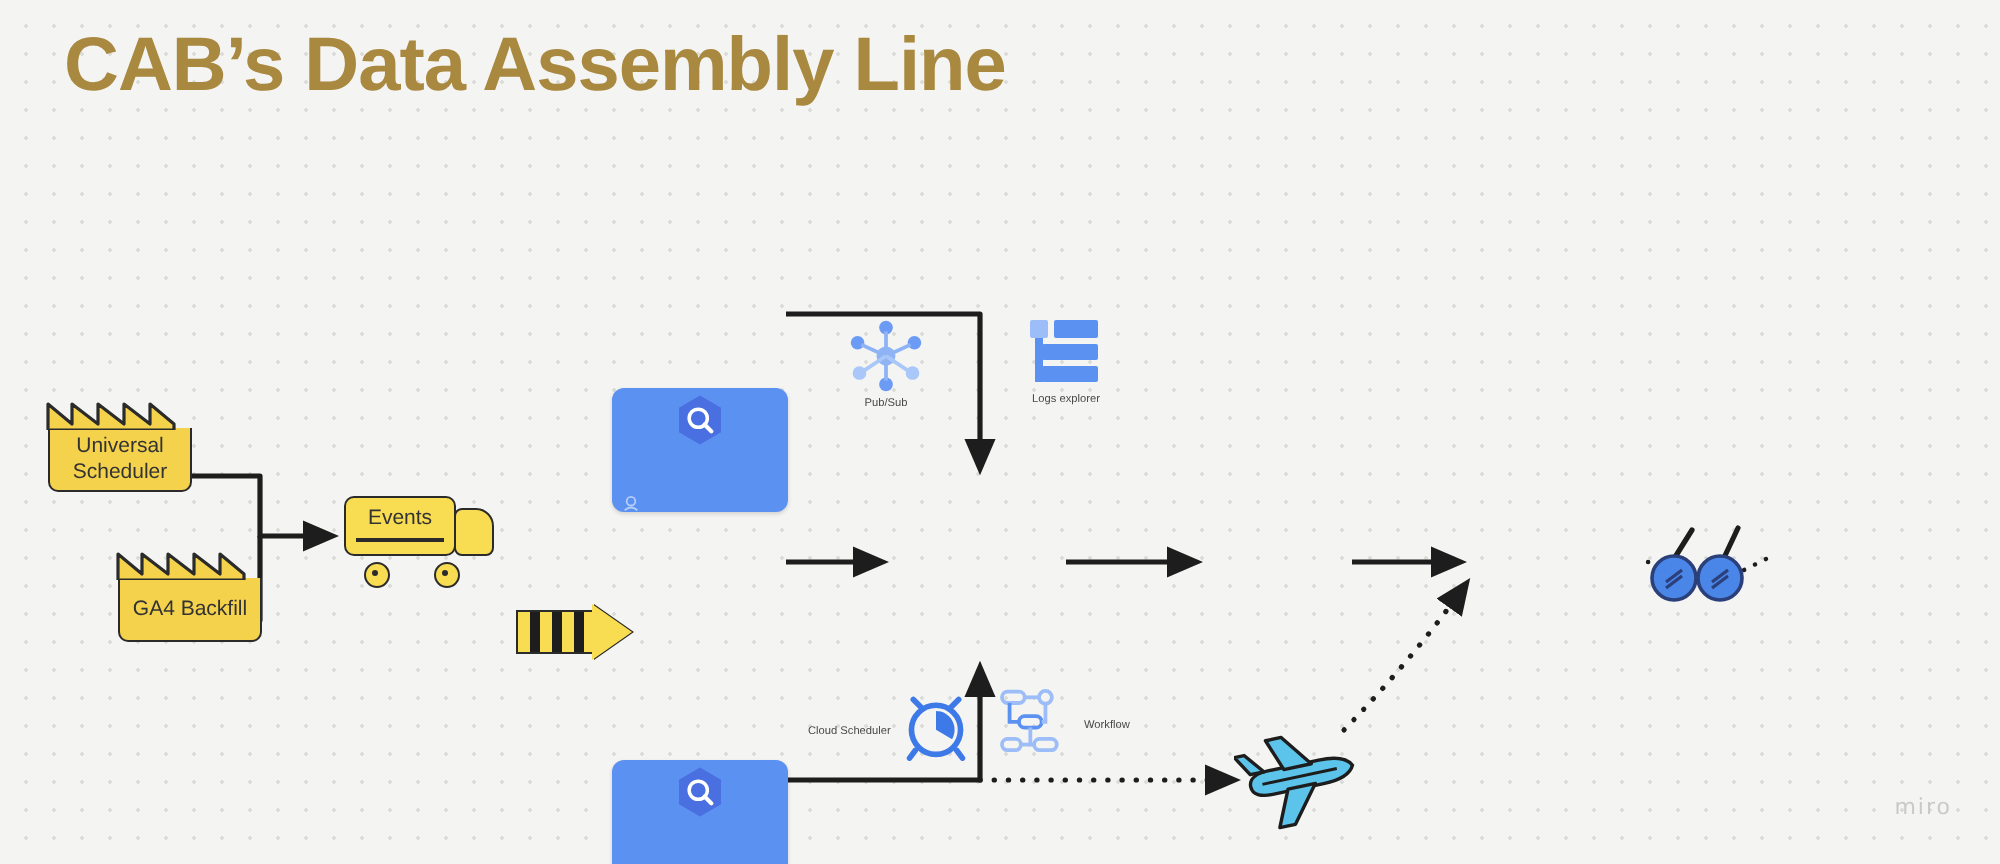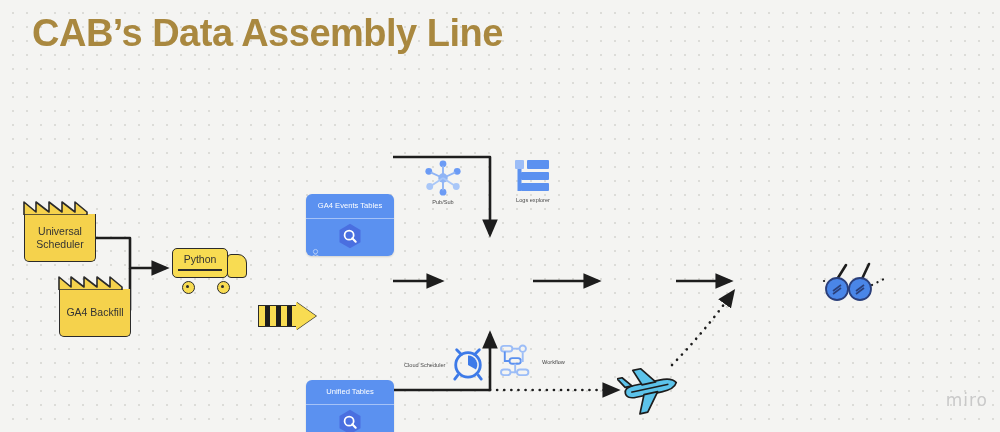--- a/index.html
+++ b/index.html
@@ -20,21 +20,21 @@
   #title{
     position:absolute;left:32px;top:12px;
     font-size:38px;font-weight:bold;
     color:#a9883f;
     letter-spacing:-0.5px;
     font-family:Liberation Sans, sans-serif;
   }
   .node{position:absolute;}
   
   .factory{
-    width:72px;height:48px;
+    width:72px;height:32px;
     background:#f5d24c;
     border:1.6px solid #2b2b2b;
     border-top:none;
     border-radius:0 0 5px 5px;
     position:relative;
     box-sizing:border-box;
   }
   .factory .teeth{
     position:absolute;left:-1.6px;top:-15px;width:72px;height:16px;
   }
@@ -105,22 +105,22 @@
   
   .svc{position:absolute;}
   .svc .cap{
     font-size:5.6px;color:#4a4a4a;text-align:center;margin-top:3px;
   }
   .svc-side{position:absolute;display:flex;align-items:center;gap:6px;}
   .svc-side .cap{font-size:5.6px;color:#4a4a4a;white-space:nowrap;}
   
   svg.wires{position:absolute;left:0;top:0;width:1000px;height:432px;pointer-events:none;}
   .miro{
-    position:absolute;right:12px;bottom:22px;
-    color:#c9c9c9;font-size:17px;letter-spacing:1px;
+    position:absolute;right:24px;bottom:22px;
+    color:#c9c9c9;font-size:11px;letter-spacing:1px;
     font-family:"DejaVu Sans", sans-serif;
   }
 </style>
 </head>
 <body>
 
 <div id="board"></div>
 
 <div id="title">CAB’s Data Assembly Line</div>
 
@@ -176,53 +176,51 @@
       <svg width="72" height="16" viewBox="0 0 72 16">
         <path d="M1,16 L1,3 L13,13 L13,3 L26,13 L26,3 L39,13 L39,3 L52,13 L52,3 L64,13 L64,16 Z" fill="#f5d24c" stroke="#2b2b2b" stroke-width="1.6" stroke-linejoin="round"></path>
       </svg>
     </div>
     <div class="lbl">GA4 Backfill</div>
   </div>
 </div>
 
 <div class="node truck" style="left:172px;top:248px;">
   <div class="body"></div>
-  <div class="lbl">Python</div>
+  <div class="lbl">Events</div>
   <div class="underline"></div>
   <div class="cab"></div>
   <div class="wheel w1"></div>
   <div class="wheel w2"></div>
 </div>
 
 <div class="node hazard" style="left:258px;top:259px;">
   <div class="bar"></div>
   <div class="tip"></div>
 </div>
 
 <div class="node gcard" style="left:306px;top:126px;">
-  <div class="head">GA4 Events Tables</div>
   <div class="bodyarea">
     <span>
       <svg width="28" height="28" viewBox="0 0 32 32">
         <path d="M16,2 L28,9 L28,23 L16,30 L4,23 L4,9 Z" fill="#4a6fe0"></path>
         <circle cx="15" cy="15" r="5.2" fill="none" stroke="#fff" stroke-width="2"></circle>
         <line x1="18.6" y1="18.6" x2="22.5" y2="22.5" stroke="#fff" stroke-width="2.4" stroke-linecap="round"></line>
       </svg>
     </span>
   </div>
   <span class="corner">
     <svg width="9" height="9" viewBox="0 0 10 10">
         <circle cx="5" cy="4" r="2.4" fill="none" stroke="#fff" stroke-width="1"></circle>
         <path d="M1.5,9 Q5,6 8.5,9" fill="none" stroke="#fff" stroke-width="1"></path>
       </svg>
   </span>
 </div>
 
 <div class="node gcard" style="left:306px;top:250px;">
-  <div class="head">Unified Tables</div>
   <div class="bodyarea">
     <span>
       <svg width="28" height="28" viewBox="0 0 32 32">
         <path d="M16,2 L28,9 L28,23 L16,30 L4,23 L4,9 Z" fill="#4a6fe0"></path>
         <circle cx="15" cy="15" r="5.2" fill="none" stroke="#fff" stroke-width="2"></circle>
         <line x1="18.6" y1="18.6" x2="22.5" y2="22.5" stroke="#fff" stroke-width="2.4" stroke-linecap="round"></line>
       </svg>
     </span>
   </div>
   <span class="corner">

